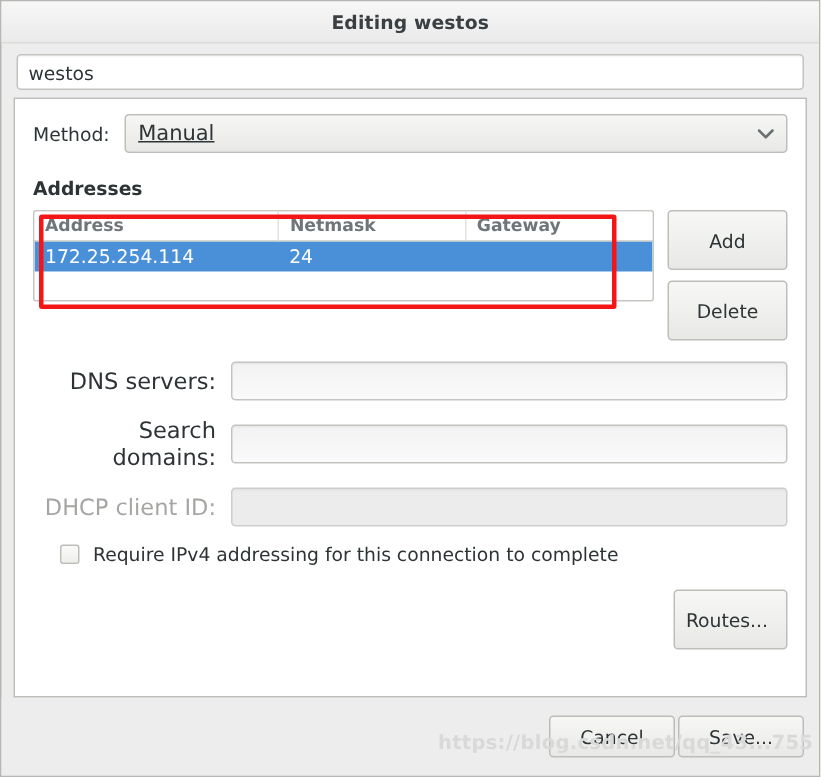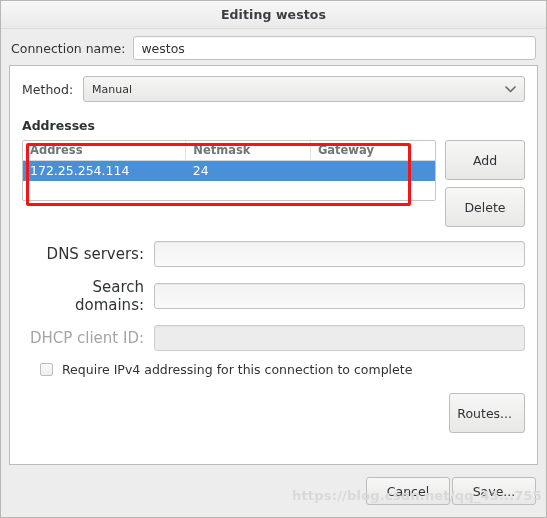--- a/index.html
+++ b/index.html
@@ -140,22 +140,23 @@
   .combo {
     flex: 1;
     height: 26px;
     box-sizing: border-box;
     background: linear-gradient(to bottom,#f6f6f5,#e8e8e6);
     border: 1px solid #bdbdba;
     border-radius: 3px;
     display: flex;
     align-items: center;
     padding: 0 8px;
-    font-size: 11px;
-    position: relative;
+    font-size: 14px;
+    position: relative;
+    text-decoration: underline;
   }
   .combo .val { flex: 1; }
   .combo .chev {
     width: 12px; height: 12px;
     display: flex; align-items: center; justify-content: center;
     color: #6a6f71;
   }
 
   
   .section-title {
@@ -300,21 +301,20 @@
 </head>
 <body>
 
 <div id="window">
 
   <div id="titlebar">
     <span class="title">Editing westos</span>
   </div>
 
   <div id="conn-row">
-    <span class="lbl">Connection name:</span>
     <div class="entry">
       <span>westos</span>
     </div>
   </div>
 
   <div id="notebook">
 
 
     <div id="tabpage">
 

